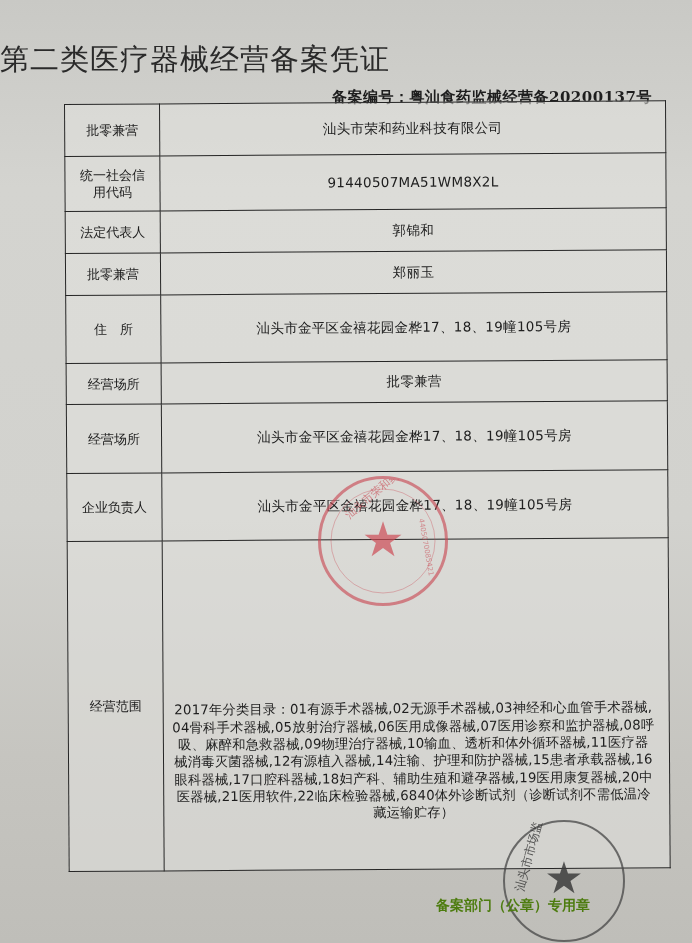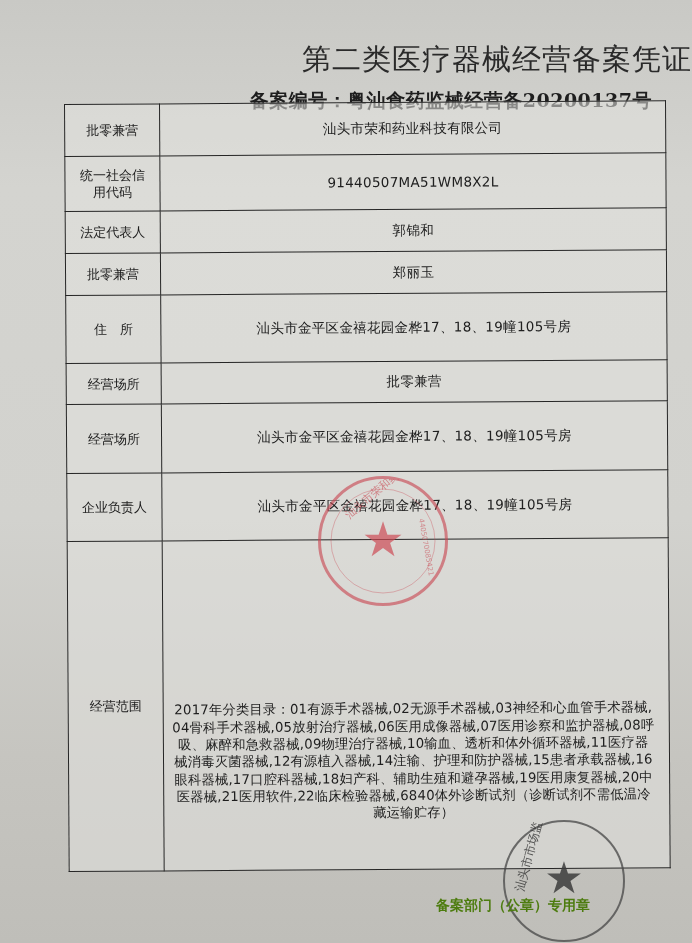--- a/index.html
+++ b/index.html
@@ -17,33 +17,33 @@
     }
     .page {
       position: absolute;
       left: 0; top: 0;
       width: 692px; height: 943px;
     }
     .doc-title {
       position: absolute;
       left: 0; width: 692px;
       top: 40px;
-      text-align: right;
+      text-align: left;
       font-family: "DejaVu Serif", "Liberation Serif", serif;
       font-size: 29px;
       letter-spacing: 1px;
       color: #2a2a2a;
       font-weight: normal;
     }
     .record-no {
       position: absolute;
       right: 40px;
       top: 88px;
       font-family: "DejaVu Serif", "Liberation Serif", serif;
-      font-size: 19px;
+      font-size: 15px;
       font-weight: bold;
       color: #1e1e1e;
       letter-spacing: 0.5px;
     }
     table.cert {
       position: absolute;
       left: 64px;
       top: 104px;
       width: 602px;
       border-collapse: collapse;

